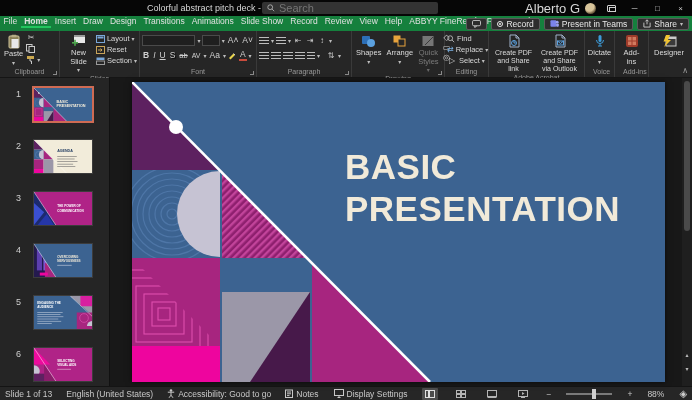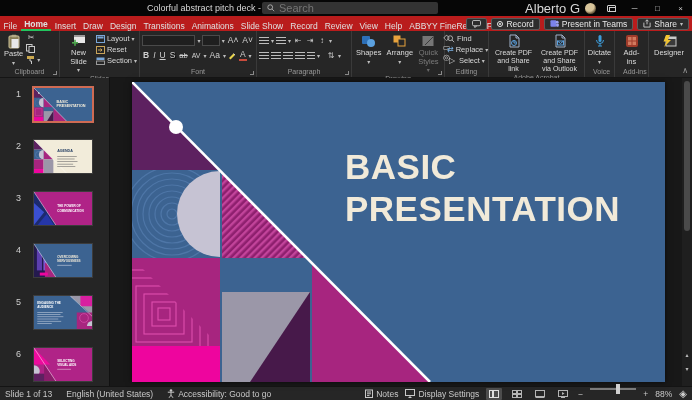--- a/index.html
+++ b/index.html
@@ -20,21 +20,21 @@
   .searchbox svg{flex:none}
   .searchbox input{background:transparent;border:none;outline:none;color:#cfcfcf;font-size:11px;width:140px;font-family:"Liberation Sans",sans-serif}
   .user-cluster{position:absolute;right:96px;top:0;height:16px;display:flex;align-items:center;gap:5px}
   .user-name{font-size:13px;color:#d8d8d8}
   .avatar{width:11px;height:11px;border-radius:50%;background:radial-gradient(circle at 40% 35%,#d8c49a 0 45%,#6b5a3c 70%,#3a3325)}
   .win-btns{position:absolute;right:0;top:0;height:16px;display:flex}
   .win-btn{width:23px;height:16px;display:flex;align-items:center;justify-content:center;font-size:8px;color:#cfcfcf}
   .ribbon-opt{width:9px;height:7px;border:1px solid #cfcfcf;border-radius:1px;position:relative}
   .ribbon-opt:after{content:"";position:absolute;left:1px;top:1px;width:5px;height:3px;border:1px solid #cfcfcf}
   
-  .tabrow{height:15px;background:#b91c1c;display:flex;align-items:flex-end;position:relative}
+  .tabrow{height:15px;background:#15803d;display:flex;align-items:flex-start;position:relative}
   .tab{font-size:8.5px;color:#e0e0e0;padding:0 3.5px;display:flex;align-items:center;white-space:nowrap}
   .tab.active{font-weight:bold;border-bottom:2px solid #22c55e}
   .tab-actions{position:absolute;right:3px;top:0;height:15px;display:flex;align-items:center;gap:4px}
   .pillbtn{height:12px;border:1px solid #5a5a5a;border-radius:2px;background:#2d2d2d;display:flex;align-items:center;gap:3px;padding:0 5px;font-size:8.5px;color:#e8e8e8;white-space:nowrap}
   .rec-dot{width:6px;height:6px;border:1px solid #e8e8e8;border-radius:50%;display:flex;align-items:center;justify-content:center}
   .rec-dot i{width:2px;height:2px;background:#e8e8e8;border-radius:50%}
   .caret{font-size:6px;color:#bdbdbd}
   
   .ribbon{height:47px;background:#262626;display:flex;position:relative;border-bottom:1px solid #151515}
   .group{display:flex;flex-direction:column;border-right:1px solid #3a3a3a;position:relative;padding:2px 2px 0}
@@ -65,21 +65,21 @@
   .thumb svg{display:block;width:100%;height:100%}
   .canvas{position:absolute;left:110px;top:0;right:10px;bottom:0}
   .slide{position:absolute;left:22px;top:4px;width:533px;height:300px;box-shadow:0 0 6px rgba(0,0,0,.6)}
   .slide svg{display:block}
   .vscroll{position:absolute;right:0;top:0;width:10px;height:308px;background:#1f1f1f}
   .vthumb{position:absolute;left:2px;top:3px;width:6px;height:150px;background:#4a4a4a;border-radius:3px}
   .vbtn{position:absolute;left:0;width:10px;height:12px;display:flex;align-items:center;justify-content:center;font-size:6px;color:#b8b8b8}
   
   .statusbar{height:14px;background:#262626;border-top:1px solid #141414;display:flex;align-items:center;font-size:8.5px;color:#c9c9c9;padding:0 5px;gap:14px}
   .sb-item{display:flex;align-items:center;gap:3px;white-space:nowrap}
-  .sb-right{margin-left:auto;display:flex;gap:7px}
+  .sb-right{margin-left:auto;display:flex;align-items:center;gap:15px}
   .viewbtn{width:16px;height:12px;display:flex;align-items:center;justify-content:center}
   .viewbtn.active{background:#4d4d4d;border-radius:1px}
   .zoom-track{width:46px;height:2px;background:#7a7a7a;position:relative}
   .zoom-knob{position:absolute;left:26px;top:-4px;width:4px;height:10px;background:#d0d0d0}
   .fit-icon{font-size:10px;color:#cfcfcf}
 </style>
 </head>
 <body>
 
 <div class="titlebar">

